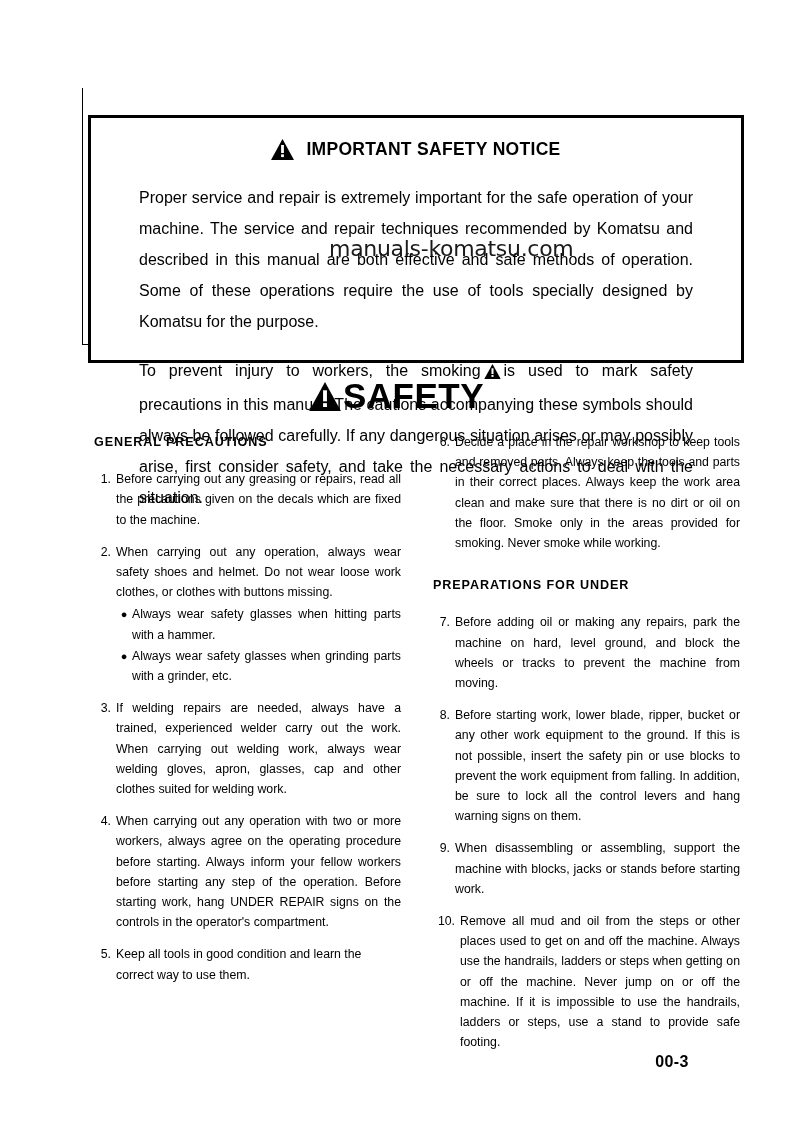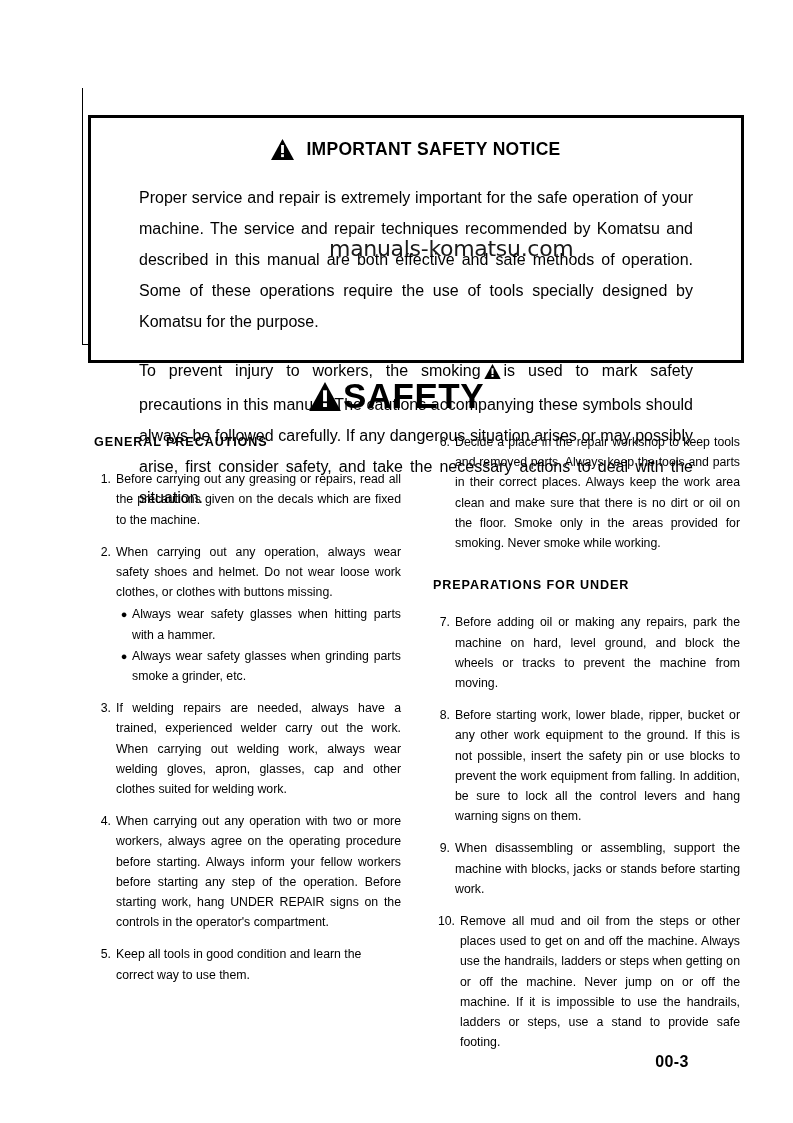--- a/index.html
+++ b/index.html
@@ -278,21 +278,21 @@
           <span class="num">2.</span>
           <span class="body">
             <p class="para">When carrying out any operation, always wear safety shoes and helmet. Do not wear loose work clothes, or clothes with buttons missing.</p>
             <ul class="bullets">
               <li>
                 <span class="dot">●</span>
                 <span class="btext">Always wear safety glasses when hitting parts with a hammer.</span>
               </li>
               <li>
                 <span class="dot">●</span>
-                <span class="btext">Always wear safety glasses when grinding parts smoke a grinder, etc.</span>
+                <span class="btext">Always wear safety glasses when grinding parts with a grinder, etc.</span>
               </li>
             </ul>
           </span>
         </li>
 
         <li>
           <span class="num">3.</span>
           <span class="body">
             <p class="para">If welding repairs are needed, always have a trained, experienced welder carry out the work. When carrying out welding work, always wear welding gloves, apron, glasses, cap and other clothes suited for welding work.</p>
           </span>

